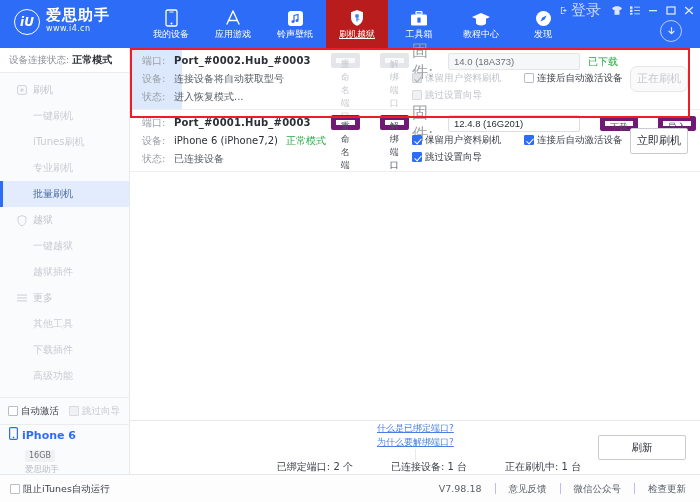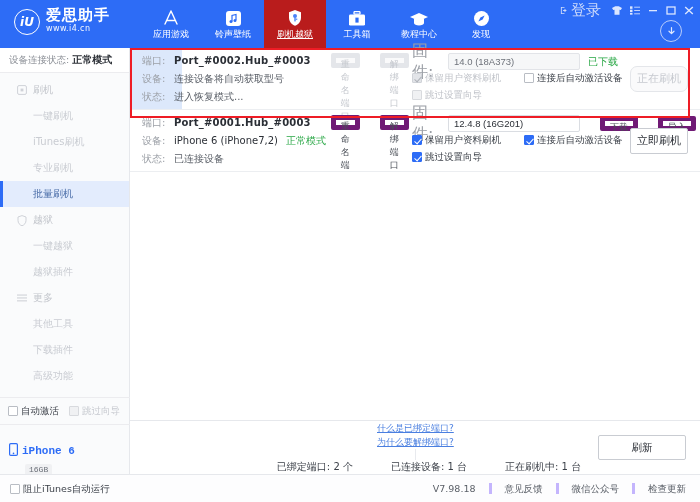--- a/index.html
+++ b/index.html
@@ -96,21 +96,21 @@
   .side-checks {
     position: absolute; left: 0; bottom: 78px; width: 130px; height: 27px;
     border-top: 1px solid #ececef; display: flex; align-items: center;
     padding-left: 8px; gap: 10px;
   }
   .side-checks .ck { font-size: 9.5px; color: #3a3f47; }
   .side-checks .ck.dim { color: #c7cad0; }
 
   .dev-card {
     position: absolute; left: 0; bottom: 28px; width: 130px; height: 50px;
-    border-top: 1px solid #ececef; padding: 18px 0 0 9px; font-family: Liberation Mono, monospace;
+    border-top: 1px solid #ececef; padding: 2px 0 0 9px;
   }
   .dev-name {
     display: flex; align-items: center; gap: 4px;
     color: #2d6cf6; font-size: 11px; font-weight: bold;
   }
   .dev-cap {
     display: inline-block; margin: 3px 0 0 16px; padding: 0 4px;
     background: #f0f1f3; border-radius: 2px;
     font-size: 8px; color: #6b7079; line-height: 12px;
   }
@@ -213,21 +213,21 @@
     position: absolute; left: 0; bottom: 0; width: 700px; height: 28px;
     background: #fdfdfe; border-top: 1px solid #e6e8ec;
     display: flex; align-items: center;
   }
   .footer .left { padding-left: 10px; }
   .footer .right {
     position: absolute; right: 12px; display: flex; align-items: center; gap: 0;
   }
   .footer .right .fi {
     font-size: 9.5px; color: #5b6068; padding: 0 13px; cursor: pointer;
-    border-right: 3px solid #c4b5fd; line-height: 11px;
+    border-right: 1px solid #c4b5fd; line-height: 11px;
   }
   .footer .right .fi:last-child { border-right: none; padding-right: 2px; }
   .footer .right .ver { cursor: default; }
 
   
   .annot {
     position: absolute; left: 130px; top: 48px; width: 560px; height: 70px;
     border: 2px solid #ee1c25; pointer-events: none; z-index: 20;
   }
 </style>
@@ -281,20 +281,30 @@
     <div class="logo">
       <div class="logo-mark">iU</div>
       <div class="logo-txt">
         <div class="t1">爱思助手</div>
         <div class="t2">www.i4.cn</div>
       </div>
     </div>
 
     <div class="nav">
 
+      <div class="nav-item">
+        <span class="nav-ico">
+          <svg width="13" height="18" viewBox="0 0 13 18">
+              <rect x="1" y="1" width="11" height="16" rx="1.6" fill="none" stroke="#fff" stroke-width="1.3"></rect>
+              <rect x="4.5" y="2.6" width="4" height="0.9" fill="#fff"></rect>
+              <circle cx="6.5" cy="14.6" r="1" fill="#fff"></circle>
+            </svg>
+        </span>
+        <span class="nav-label">我的设备</span>
+      </div>
 
       <div class="nav-item">
         <span class="nav-ico">
           <svg width="18" height="18" viewBox="0 0 18 18">
               <path d="M9 2L3 15M9 2l6 13M4.5 11.5h9" stroke="#fff" stroke-width="1.4" fill="none" stroke-linecap="round"></path>
             </svg>
         </span>
         <span class="nav-label">应用游戏</span>
       </div>
 

